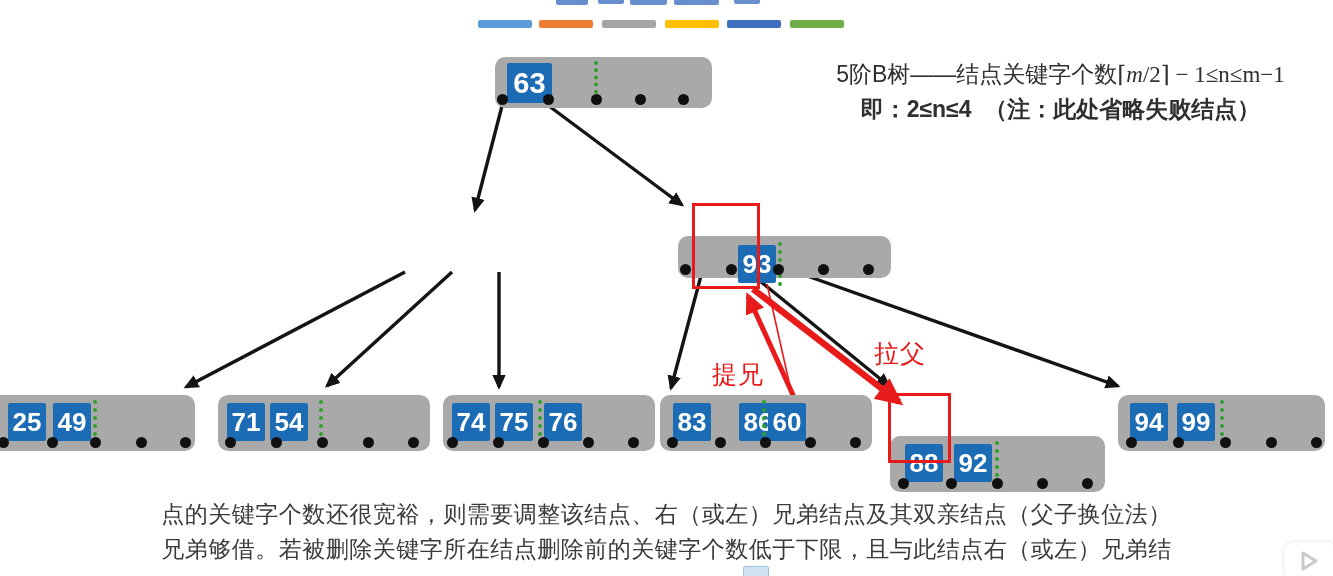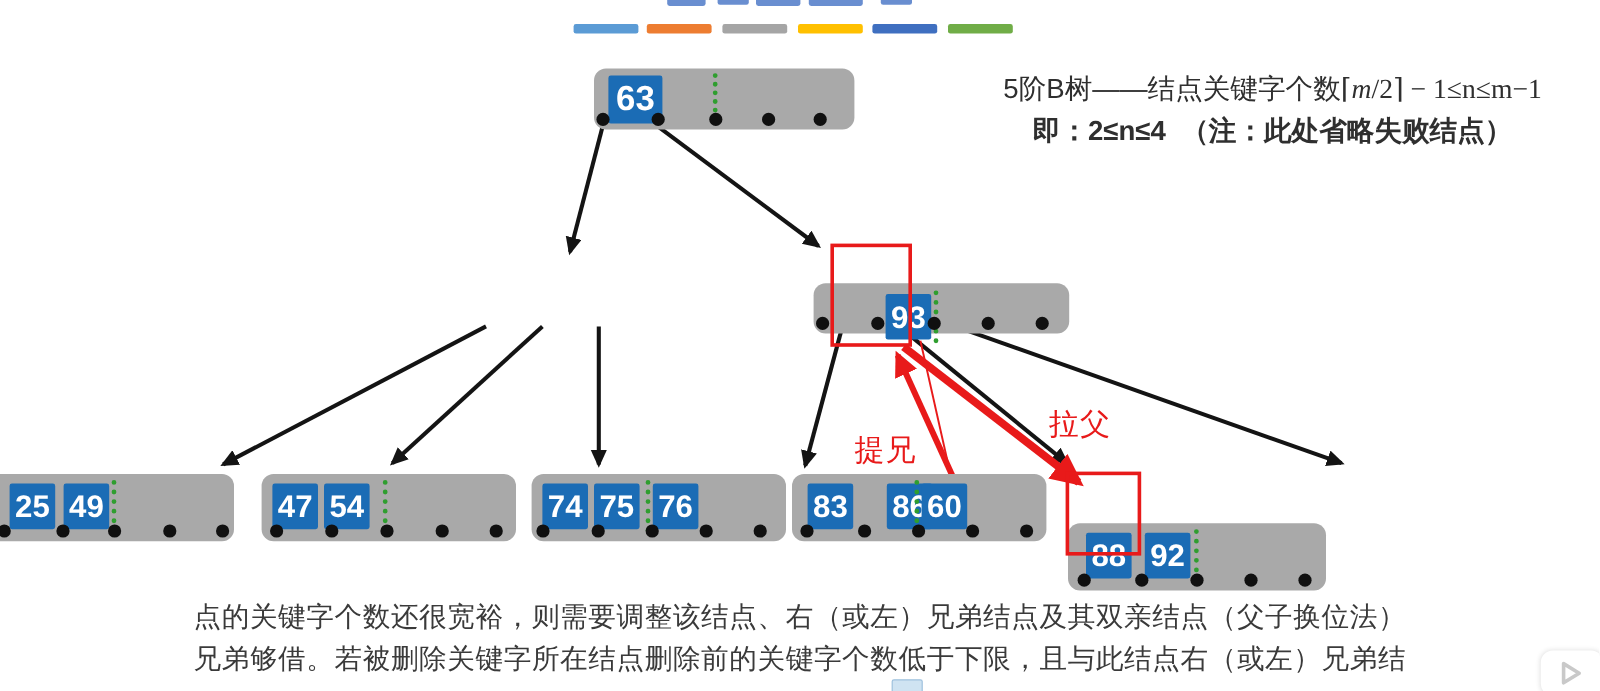--- a/index.html
+++ b/index.html
@@ -121,21 +121,21 @@
     <span class="key" style="left:83px;">49</span>
     <span class="gline" style="left:123px;"></span>
     <span class="pdot" style="left:28px;"></span>
     <span class="pdot" style="left:77px;"></span>
     <span class="pdot" style="left:120px;"></span>
     <span class="pdot" style="left:166px;"></span>
     <span class="pdot" style="left:210px;"></span>
   </div>
 
   <div class="node" style="left:218px;top:395px;width:212px;">
-    <span class="key" style="left:9px;">47</span>
+    <span class="key" style="left:9px;">71</span>
     <span class="key" style="left:52px;">54</span>
     <span class="gline" style="left:101px;"></span>
     <span class="pdot" style="left:7px;"></span>
     <span class="pdot" style="left:53px;"></span>
     <span class="pdot" style="left:99px;"></span>
     <span class="pdot" style="left:145px;"></span>
     <span class="pdot" style="left:190px;"></span>
   </div>
 
   <div class="node" style="left:443px;top:395px;width:212px;">
@@ -166,20 +166,30 @@
     <span class="key" style="left:15px;">88</span>
     <span class="key" style="left:64px;">92</span>
     <span class="gline" style="left:105px;"></span>
     <span class="pdot" style="left:8px;"></span>
     <span class="pdot" style="left:56px;"></span>
     <span class="pdot" style="left:102px;"></span>
     <span class="pdot" style="left:147px;"></span>
     <span class="pdot" style="left:192px;"></span>
   </div>
 
+  <div class="node" style="left:1118px;top:395px;width:207px;">
+    <span class="key" style="left:12px;">94</span>
+    <span class="key" style="left:59px;">99</span>
+    <span class="gline" style="left:102px;"></span>
+    <span class="pdot" style="left:8px;"></span>
+    <span class="pdot" style="left:55px;"></span>
+    <span class="pdot" style="left:102px;"></span>
+    <span class="pdot" style="left:148px;"></span>
+    <span class="pdot" style="left:193px;"></span>
+  </div>
 
   <div class="redbox" style="left:692px;top:203px;width:62px;height:80px;"></div>
   <div class="redbox" style="left:888px;top:393px;width:57px;height:64px;"></div>
 
   <div class="rlabel" style="left:712px;top:358px;">提兄</div>
   <div class="rlabel" style="left:874px;top:337px;">拉父</div>
 
   <div id="caption">
     <div>点的关键字个数还很宽裕，则需要调整该结点、右（或左）兄弟结点及其双亲结点（父子换位法）</div>
     <div>兄弟够借。若被删除关键字所在结点删除前的关键字个数低于下限，且与此结点右（或左）兄弟结</div>

